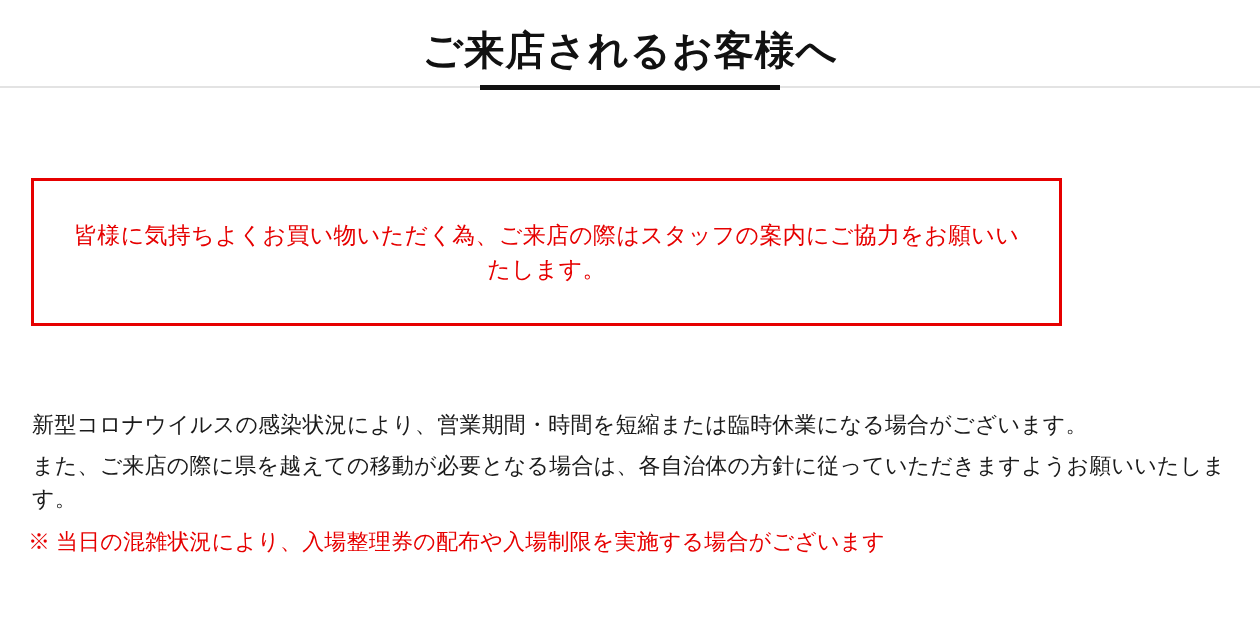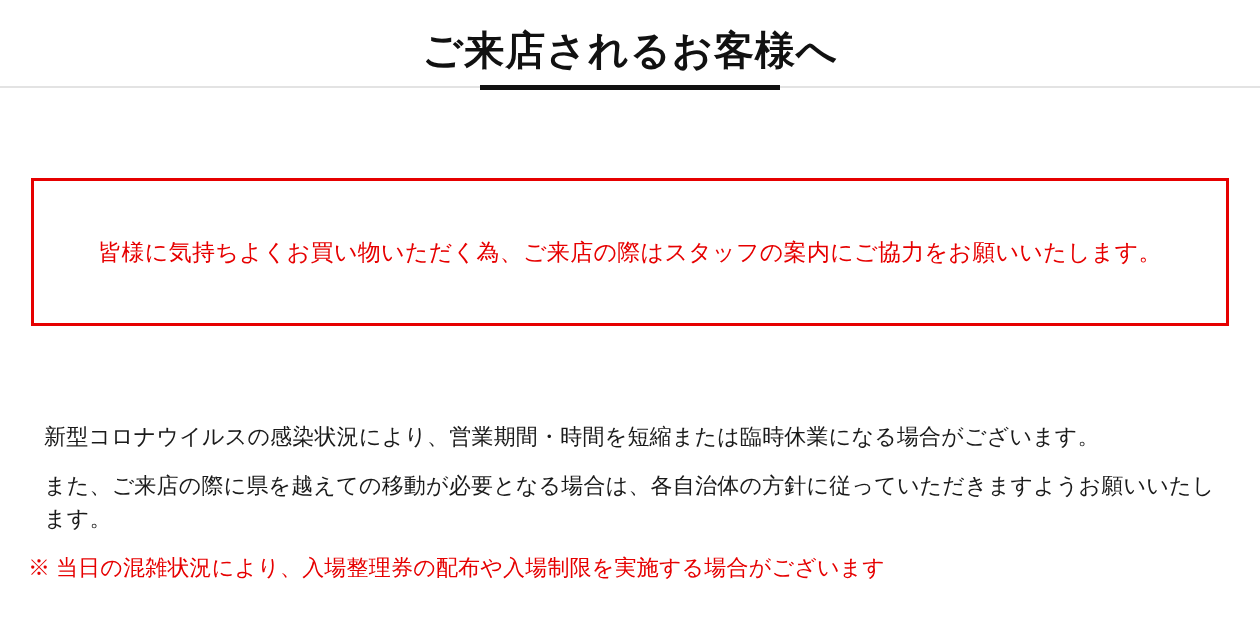--- a/index.html
+++ b/index.html
@@ -58,21 +58,21 @@
     width: 300px;
     height: 5px;
     background: #111111;
   }
 
   
   .notice-box {
     position: absolute;
     left: 31px;
     top: 178px;
-    width: 1198px;
+    width: 1031px;
     height: 148px;
     box-sizing: border-box;
     border: 3px solid #e60000;
     background: #ffffff;
     display: flex;
     align-items: center;
     justify-content: center;
   }
 
   .notice-text {
@@ -90,21 +90,21 @@
     left: 28px;
     top: 404px;
     width: 1205px;
   }
 
   .body-line {
     font-size: 22px;
     line-height: 1.5;
     color: #1a1a1a;
     letter-spacing: 0.2px;
-    margin: 16px;
+    margin: 4px;
   }
 
   .body-line + .body-line {
     margin-top: 8px;
   }
 
   .note-line {
     font-size: 22px;
     line-height: 1.5;
     letter-spacing: 0.2px;

